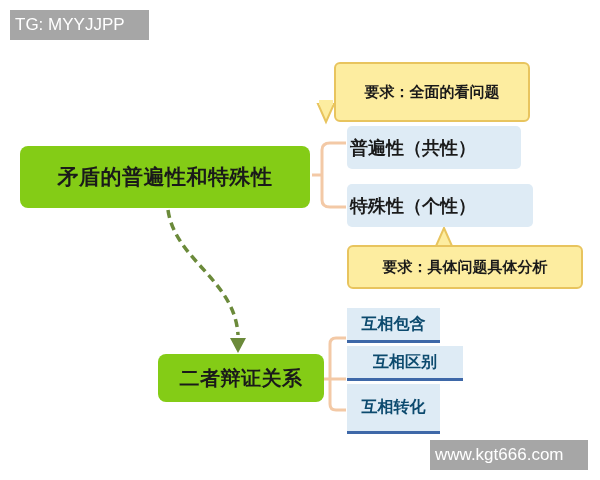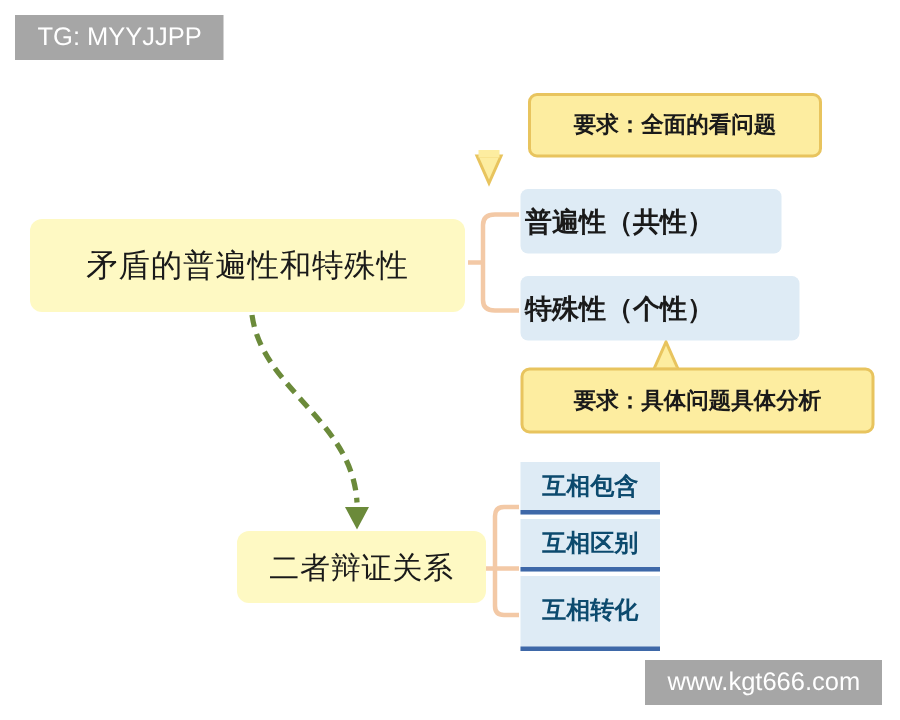--- a/index.html
+++ b/index.html
@@ -4,25 +4,25 @@
   <style>
     html, body { margin: 0; padding: 0; }
     body {
       width: 600px; height: 480px; position: relative; overflow: hidden;
       background: #ffffff;
       font-family: "DejaVu Sans", "Liberation Sans", sans-serif;
     }
     .abs { position: absolute; box-sizing: border-box; }
     .watermark {
       background: #a6a6a6; color: #ffffff; font-family: "Liberation Sans", sans-serif;
-      font-size: 17px; display: flex; align-items: center; padding-left: 15px;
+      font-size: 17px; display: flex; align-items: center; padding-left: 5px;
     }
     .main-node {
-      background: #fef9c3; border-radius: 8px; color: #1a1a1a;
-      font-weight: normal; display: flex; align-items: center; justify-content: center;
+      background: #84cc16; border-radius: 8px; color: #1a1a1a;
+      font-weight: bold; display: flex; align-items: center; justify-content: center;
       letter-spacing: 0.5px;
     }
     .sub-node {
       background: #deebf5; border-radius: 5px; color: #1a1a1a; font-weight: bold;
       font-size: 18px; display: flex; align-items: center; padding-left: 3px;
     }
     .callout {
       background: #fdeda0; border: 2px solid #e8c45e; border-radius: 6px; color: #1a1a1a;
       font-weight: bold; font-size: 15px; display: flex; align-items: center; justify-content: center;
     }
@@ -47,27 +47,27 @@
   <polygon points="318,104 334,104 326,122" fill="#fdeda0" stroke="#e8c45e" stroke-width="2"></polygon>
   <rect x="319" y="100" width="14" height="5" fill="#fdeda0"></rect>
   <polygon points="436,246 452,246 444,228" fill="#fdeda0" stroke="#e8c45e" stroke-width="2"></polygon>
   <rect x="437" y="245" width="14" height="5" fill="#fdeda0"></rect>
 </svg>
 
 <div class="abs watermark" style="left:10px;top:10px;width:139px;height:30px;">TG: MYYJJPP</div>
 
 <div class="abs main-node" style="left:20px;top:146px;width:290px;height:62px;font-size:21px;">矛盾的普遍性和特殊性</div>
 
-<div class="abs callout" style="left:352px;top:62px;width:196px;height:43px;">要求：全面的看问题</div>
+<div class="abs callout" style="left:334px;top:62px;width:196px;height:60px;">要求：全面的看问题</div>
 
 <div class="abs sub-node" style="left:347px;top:126px;width:174px;height:43px;">普遍性（共性）</div>
 
 <div class="abs sub-node" style="left:347px;top:184px;width:186px;height:43px;">特殊性（个性）</div>
 
 <div class="abs callout" style="left:347px;top:245px;width:236px;height:44px;">要求：具体问题具体分析</div>
 
 <div class="abs main-node" style="left:158px;top:354px;width:166px;height:48px;font-size:20px;">二者辩证关系</div>
 
 <div class="abs leaf-node" style="left:347px;top:308px;width:93px;height:35px;">互相包含</div>
-<div class="abs leaf-node" style="left:347px;top:346px;width:93px;height:35px;">互相区别</div>
+<div class="abs leaf-node" style="left:347px;top:346px;width:116px;height:35px;">互相区别</div>
 <div class="abs leaf-node" style="left:347px;top:384px;width:93px;height:50px;font-family:Liberation Serif, serif;">互相转化</div>
 
 <div class="abs watermark" style="left:430px;top:440px;width:158px;height:30px;">www.kgt666.com</div>
 
 </body></html>

